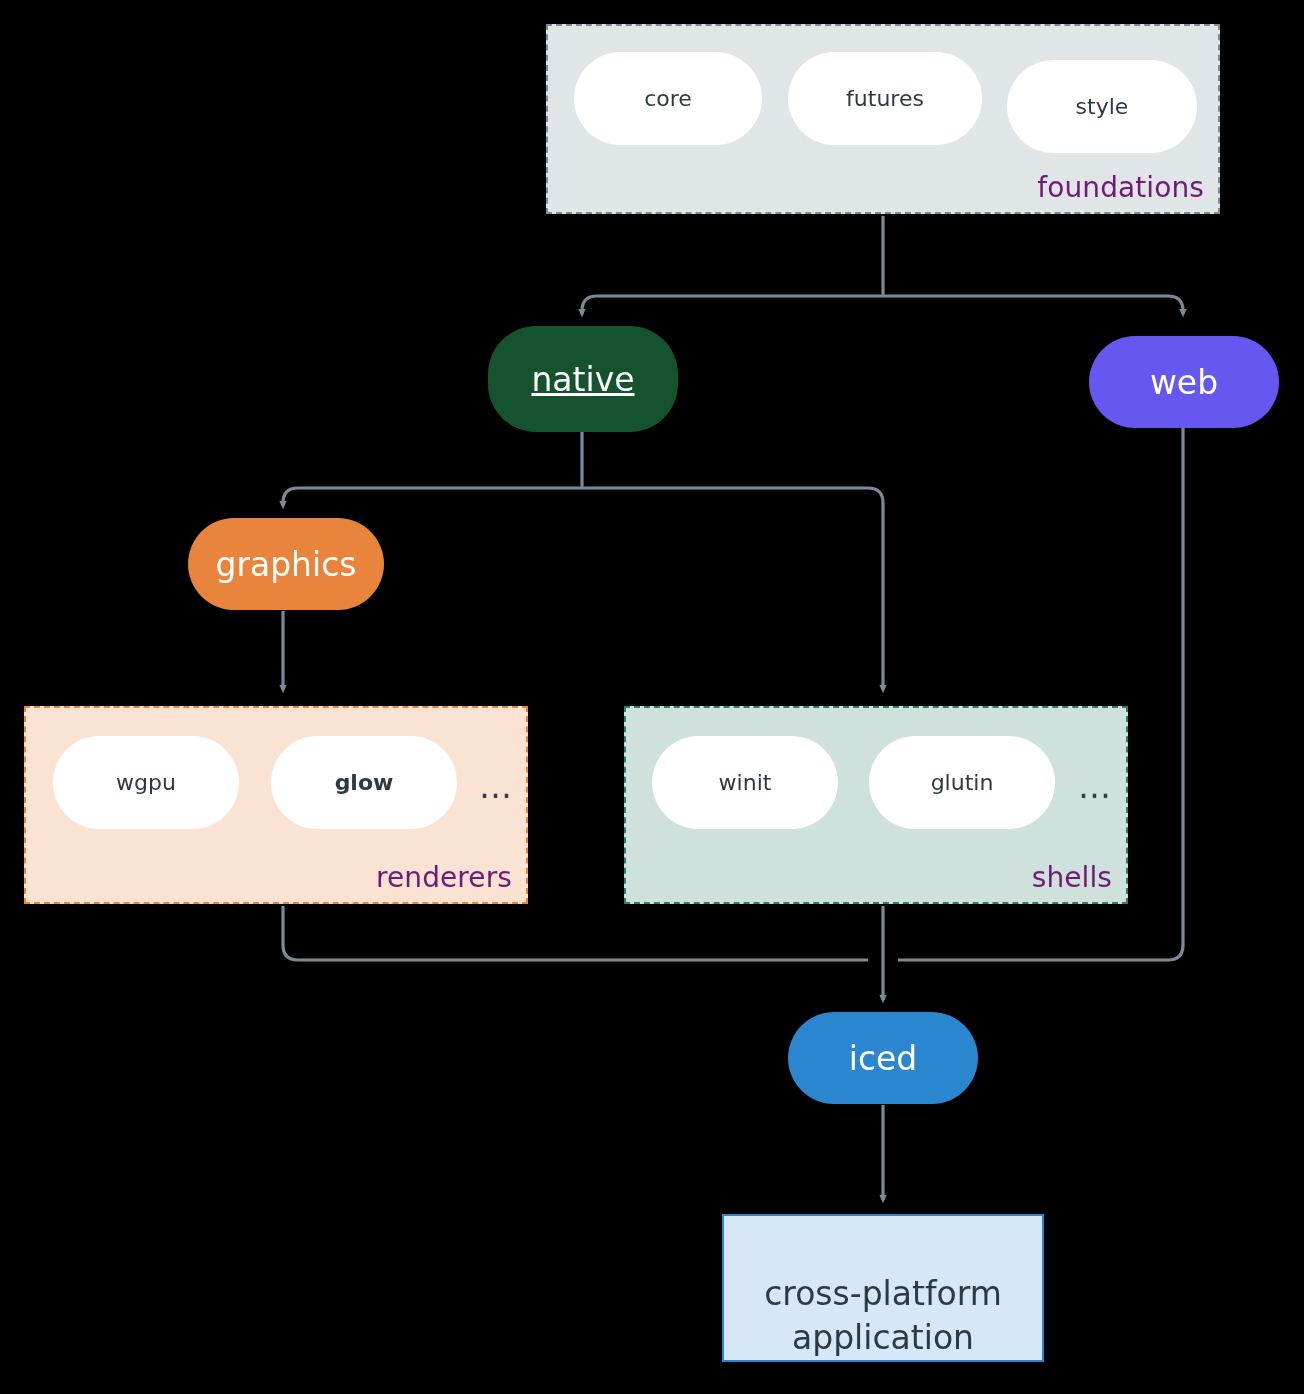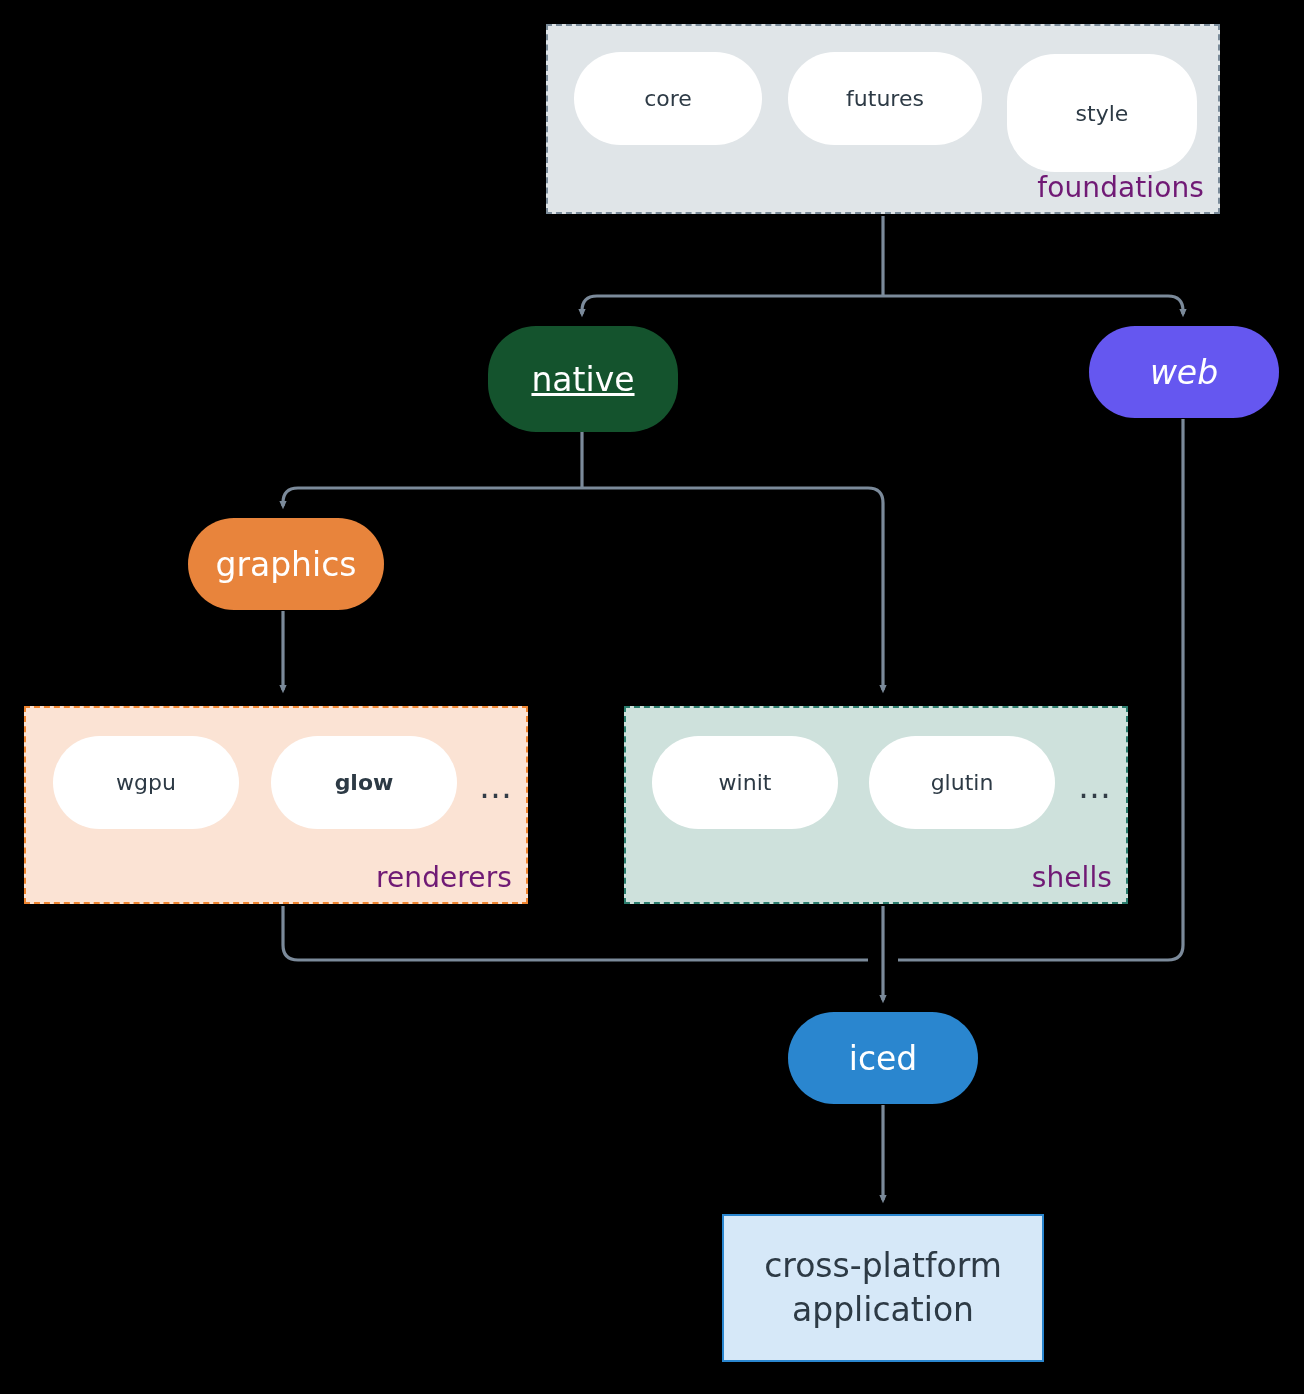--- a/index.html
+++ b/index.html
@@ -76,36 +76,36 @@
     position: absolute;
     display: flex;
     align-items: center;
     justify-content: center;
     border-radius: 48px;
     color: #ffffff;
     font-size: 33px;
     white-space: nowrap;
   }
   .node-native { left: 488px; top: 326px; width: 190px; height: 106px; background: #14532d; text-decoration: underline; }
-  .node-web    { left: 1089px; top: 326px; width: 190px; height: 92px; background: #6557f0; font-style: italic; }
+  .node-web    { left: 1089px; top: 336px; width: 190px; height: 92px; background: #6557f0; }
   .node-graphics { left: 188px; top: 518px; width: 196px; height: 92px; background: #e8843c; }
   .node-iced   { left: 788px; top: 1012px; width: 190px; height: 92px; background: #2a86cf; }
 
   
   .rect-node {
     position: absolute;
     left: 722px; top: 1214px;
     width: 322px; height: 148px;
     background: #d6e8f8;
     border: 2px solid #2a86cf;
     box-sizing: border-box;
     display: flex;
     flex-direction: column;
     align-items: center;
-    justify-content: center;
+    justify-content: flex-end;
     color: #2d3a45;
     font-size: 33px;
     line-height: 1.34;
     text-align: center;
   }
 
   
   .ellipsis {
     position: absolute;
     color: #333d47;
@@ -152,21 +152,21 @@
     </g>
   </svg>
 
   <div class="cluster cluster-foundations">
     <div class="pill" style="left:26px; top:26px; width:188px; height:93px;">
       <span>core</span>
     </div>
     <div class="pill" style="left:240px; top:26px; width:194px; height:93px;">
       <span>futures</span>
     </div>
-    <div class="pill" style="left:459px; top:28px; width:190px; height:118px;">
+    <div class="pill" style="left:459px; top:34px; width:190px; height:93px;">
       <span>style</span>
     </div>
     <div class="cluster-label">foundations</div>
   </div>
 
   <div class="cluster cluster-renderers">
     <div class="pill" style="left:27px; top:28px; width:186px; height:93px;">
       <span>wgpu</span>
     </div>
     <div class="pill" style="left:245px; top:28px; width:186px; height:93px;font-weight:bold;">

